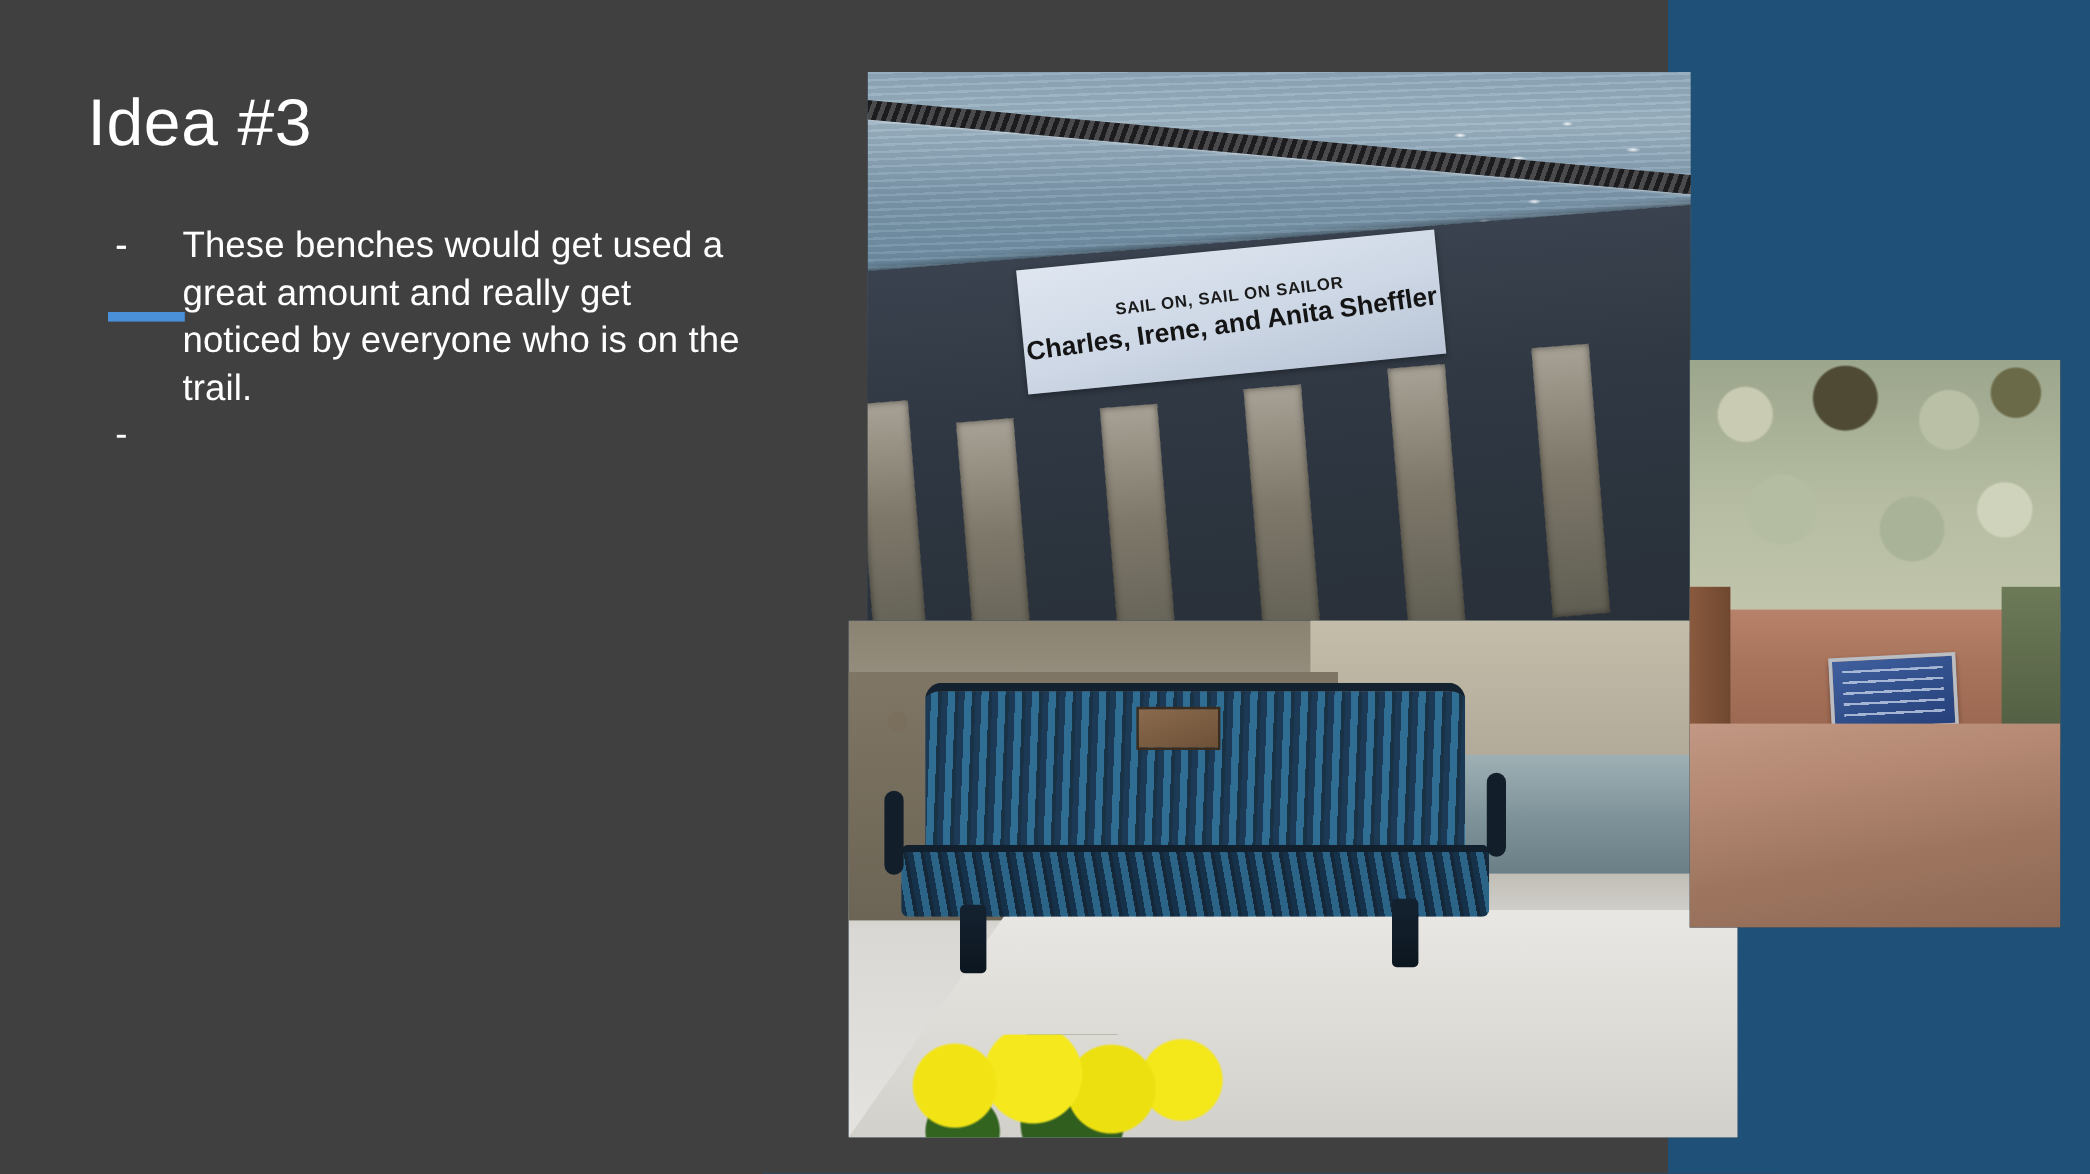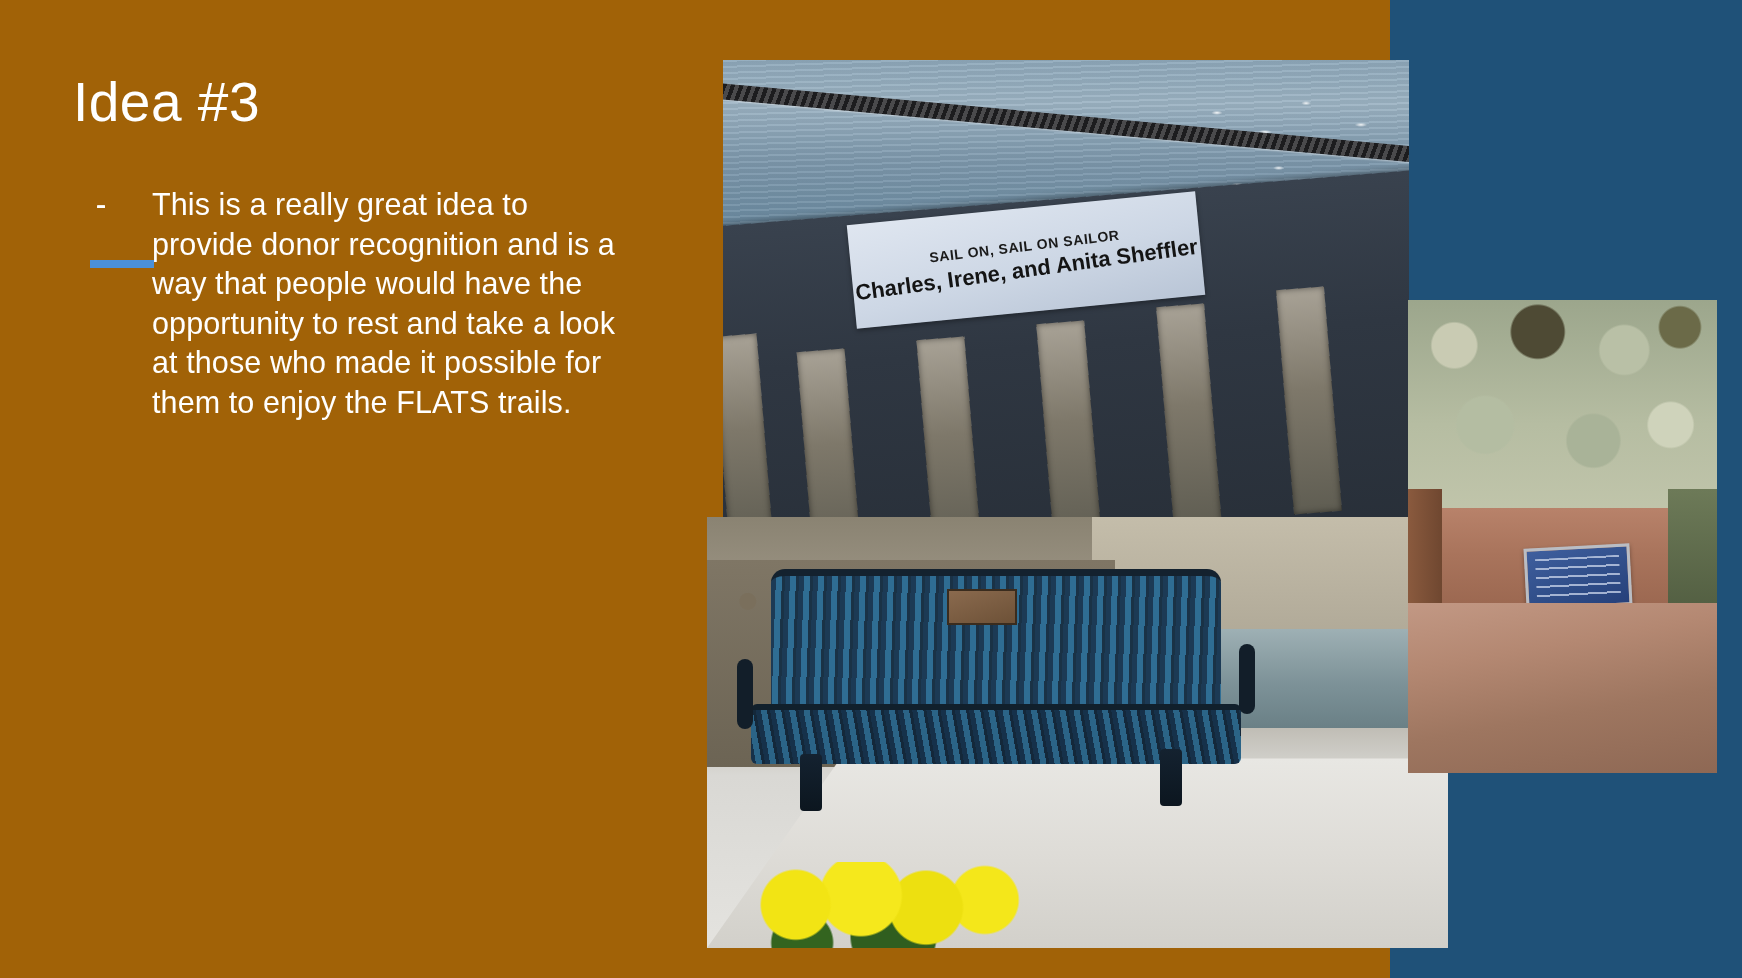--- a/index.html
+++ b/index.html
@@ -5,21 +5,21 @@
   * { box-sizing: border-box; margin: 0; padding: 0; }
   html, body {
     width: 1742px; height: 978px;
     overflow: hidden;
     background: #1f5178;
     font-family: "Liberation Sans", sans-serif;
   }
   .slide {
     position: relative;
     width: 1390px; height: 978px;
-    background: #a16207;
+    background: #404040;
   }
 
   
   .title {
     position: absolute;
     left: 73px; top: 72px;
     font-size: 55px;
     font-weight: 400;
     color: #ffffff;
     letter-spacing: 0.5px;
@@ -263,24 +263,24 @@
 
   <div class="title">Idea #3</div>
   <div class="accent-bar"></div>
 
   <div class="bullets">
     <div class="bullet">
       <span class="dash">-</span>
     </div>
     <div class="bullet">
       <span class="dash">-</span>
+      <span>These benches would get used a great amount and really get noticed by everyone who is on the trail.</span>
     </div>
     <div class="bullet">
       <span class="dash">-</span>
-      <span>This is a really great idea to provide donor recognition and is a way that people would have the opportunity to rest and take a look at those who made it possible for them to enjoy the FLATS trails.</span>
     </div>
   </div>
 
   <div class="photo" id="photo-lake-bench">
     <div class="sky-water"></div>
     <div class="water-sparkle"></div>
     <div class="railing"></div>
     <div class="rocks"></div>
     <div class="bench-panel"></div>
     <div class="slot" style="left:-2px;  top:275px; width:44px; height:210px; transform:rotate(-4.6deg);"></div>

